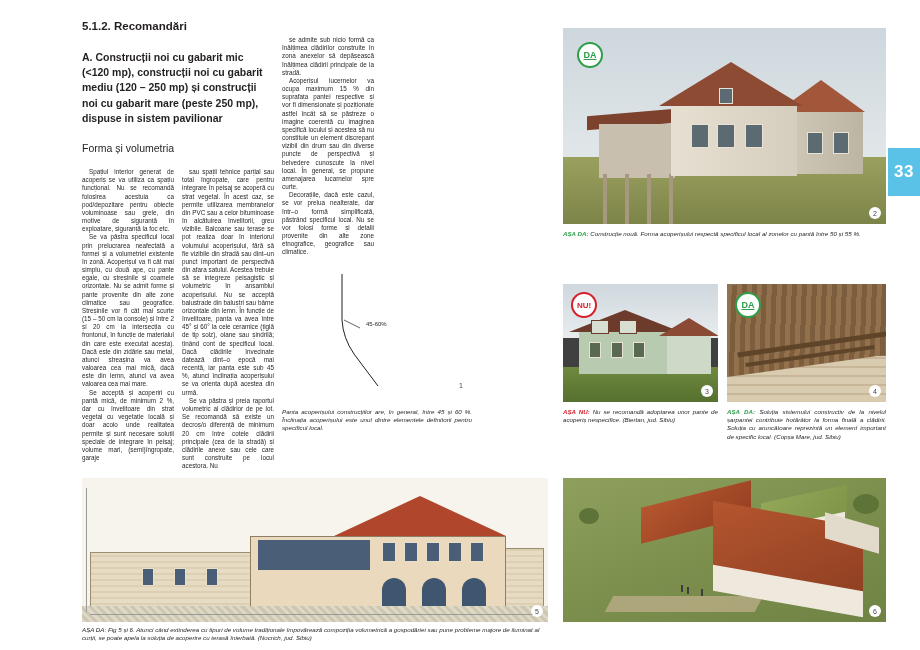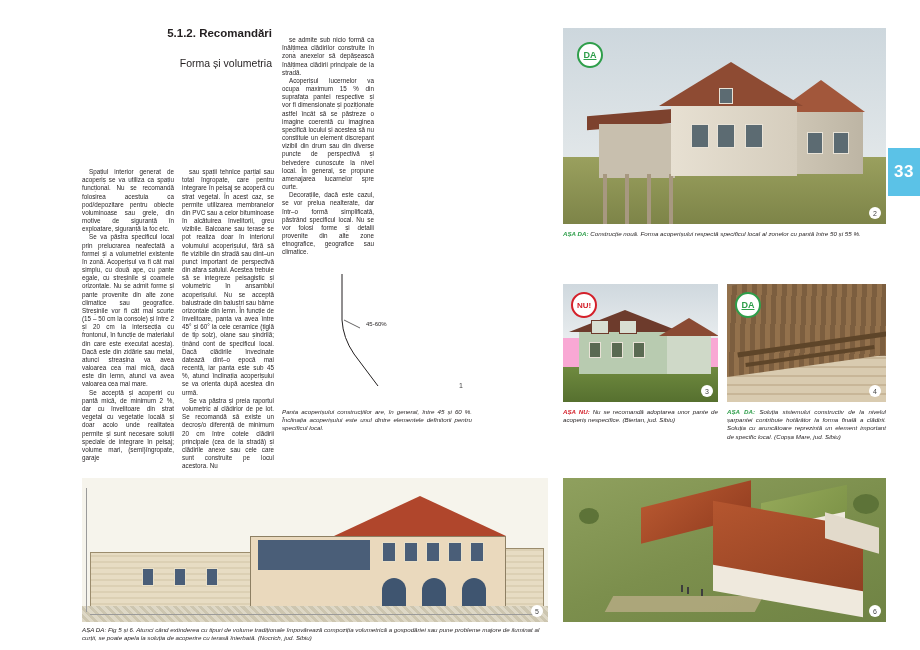--- a/index.html
+++ b/index.html
@@ -35,23 +35,22 @@
     display: flex;
     align-items: center;
     justify-content: center;
     letter-spacing: .5px;
   }
 
   
   .col-left {
     position: absolute;
     left: 82px;
-    top: 27px;
+    top: 20px;
     width: 190px;
-    text-align: right;
   }
   h2.section-title {
     font-size: 11.5px;
     font-weight: bold;
     margin: 0 0 18px 0;
     color: #231f20;
   }
   h3.subsection {
     font-size: 10.5px;
     font-weight: bold;
@@ -100,21 +99,21 @@
     font-style: italic;
     font-weight: bold;
     color: #d4202a;
   }
   .caption.plain { font-style: italic; }
 
   
   .fig {
     position: absolute;
     overflow: hidden;
-    background: #f9a8d4;
+    background: #404040;
   }
   .fig .num {
     position: absolute;
     right: 5px;
     bottom: 5px;
     width: 12px;
     height: 12px;
     border-radius: 50%;
     background: #ffffff;
     color: #444;
@@ -281,20 +280,21 @@
 </style>
 </head>
 <body>
 
 <div class="page">
 
   <div class="page-tab">33</div>
 
   <div class="col-left">
     <h2 class="section-title">5.1.2. Recomandări</h2>
+    <h3 class="subsection">A. Construcții noi cu gabarit mic (&lt;120 mp), construcții noi cu gabarit mediu (120 – 250 mp) și construcții noi cu gabarit mare (peste 250 mp), dispuse in sistem pavilionar</h3>
     <h4 class="subhead">Forma și volumetria</h4>
   </div>
 
   <div class="textcol" id="col1">
       <p>Spațiul interior generat de acoperiș se va utiliza ca spațiu funcțional. Nu se recomandă folosirea acestuia ca pod/depozitare pentru obiecte voluminoase sau grele, din motive de siguranță în exploatare, siguranță la foc etc.</p>
       <p>Se va păstra specificul local prin prelucrarea neafectată a formei și a volumetriei existente în zonă. Acoperișul va fi cât mai simplu, cu două ape, cu pante egale, cu streșinile și coamele orizontale. Nu se admit forme și pante provenite din alte zone climatice sau geografice. Streșinile vor fi cât mai scurte (15 – 50 cm la console) și între 2 și 20 cm la intersecția cu frontonul, în funcție de materialul din care este executat acesta). Dacă este din zidărie sau metal, atunci streașina va avea valoarea cea mai mică, dacă este din lemn, atunci va avea valoarea cea mai mare.</p>
       <p>Se acceptă și acoperiri cu pantă mică, de minimum 2 %, dar cu învelitoare din strat vegetal cu vegetație locală și doar acolo unde realitatea permite și sunt necesare soluții speciale de integrare în peisaj; volume mari, (semi)îngropate, garaje</p>
     </div>
   <div class="textcol" id="col2">
       <p>sau spații tehnice parțial sau total îngropate, care pentru integrare în peisaj se acoperă cu strat vegetal. În acest caz, se permite utilizarea membranelor din PVC sau a celor bituminoase în alcătuirea învelitorii, greu vizibile. Balcoane sau terase se pot realiza doar în interiorul volumului acoperișului, fără să fie vizibile din stradă sau dint–un punct important de perspectivă din afara satului. Acestea trebuie să se integreze peisagistic și volumetric în ansamblul acoperișului. Nu se acceptă balustrade din baluștri sau bârne orizontale din lemn. În funcție de învelitoare, panta va avea între 45° și 60° la cele ceramice (țiglă de tip solz), olane sau șindrilă; ținând cont de specificul local. Dacă clădirile învecinate datează dint–o epocă mai recentă, iar panta este sub 45 %, atunci înclinația acoperișului se va orienta după acestea din urmă.</p>

